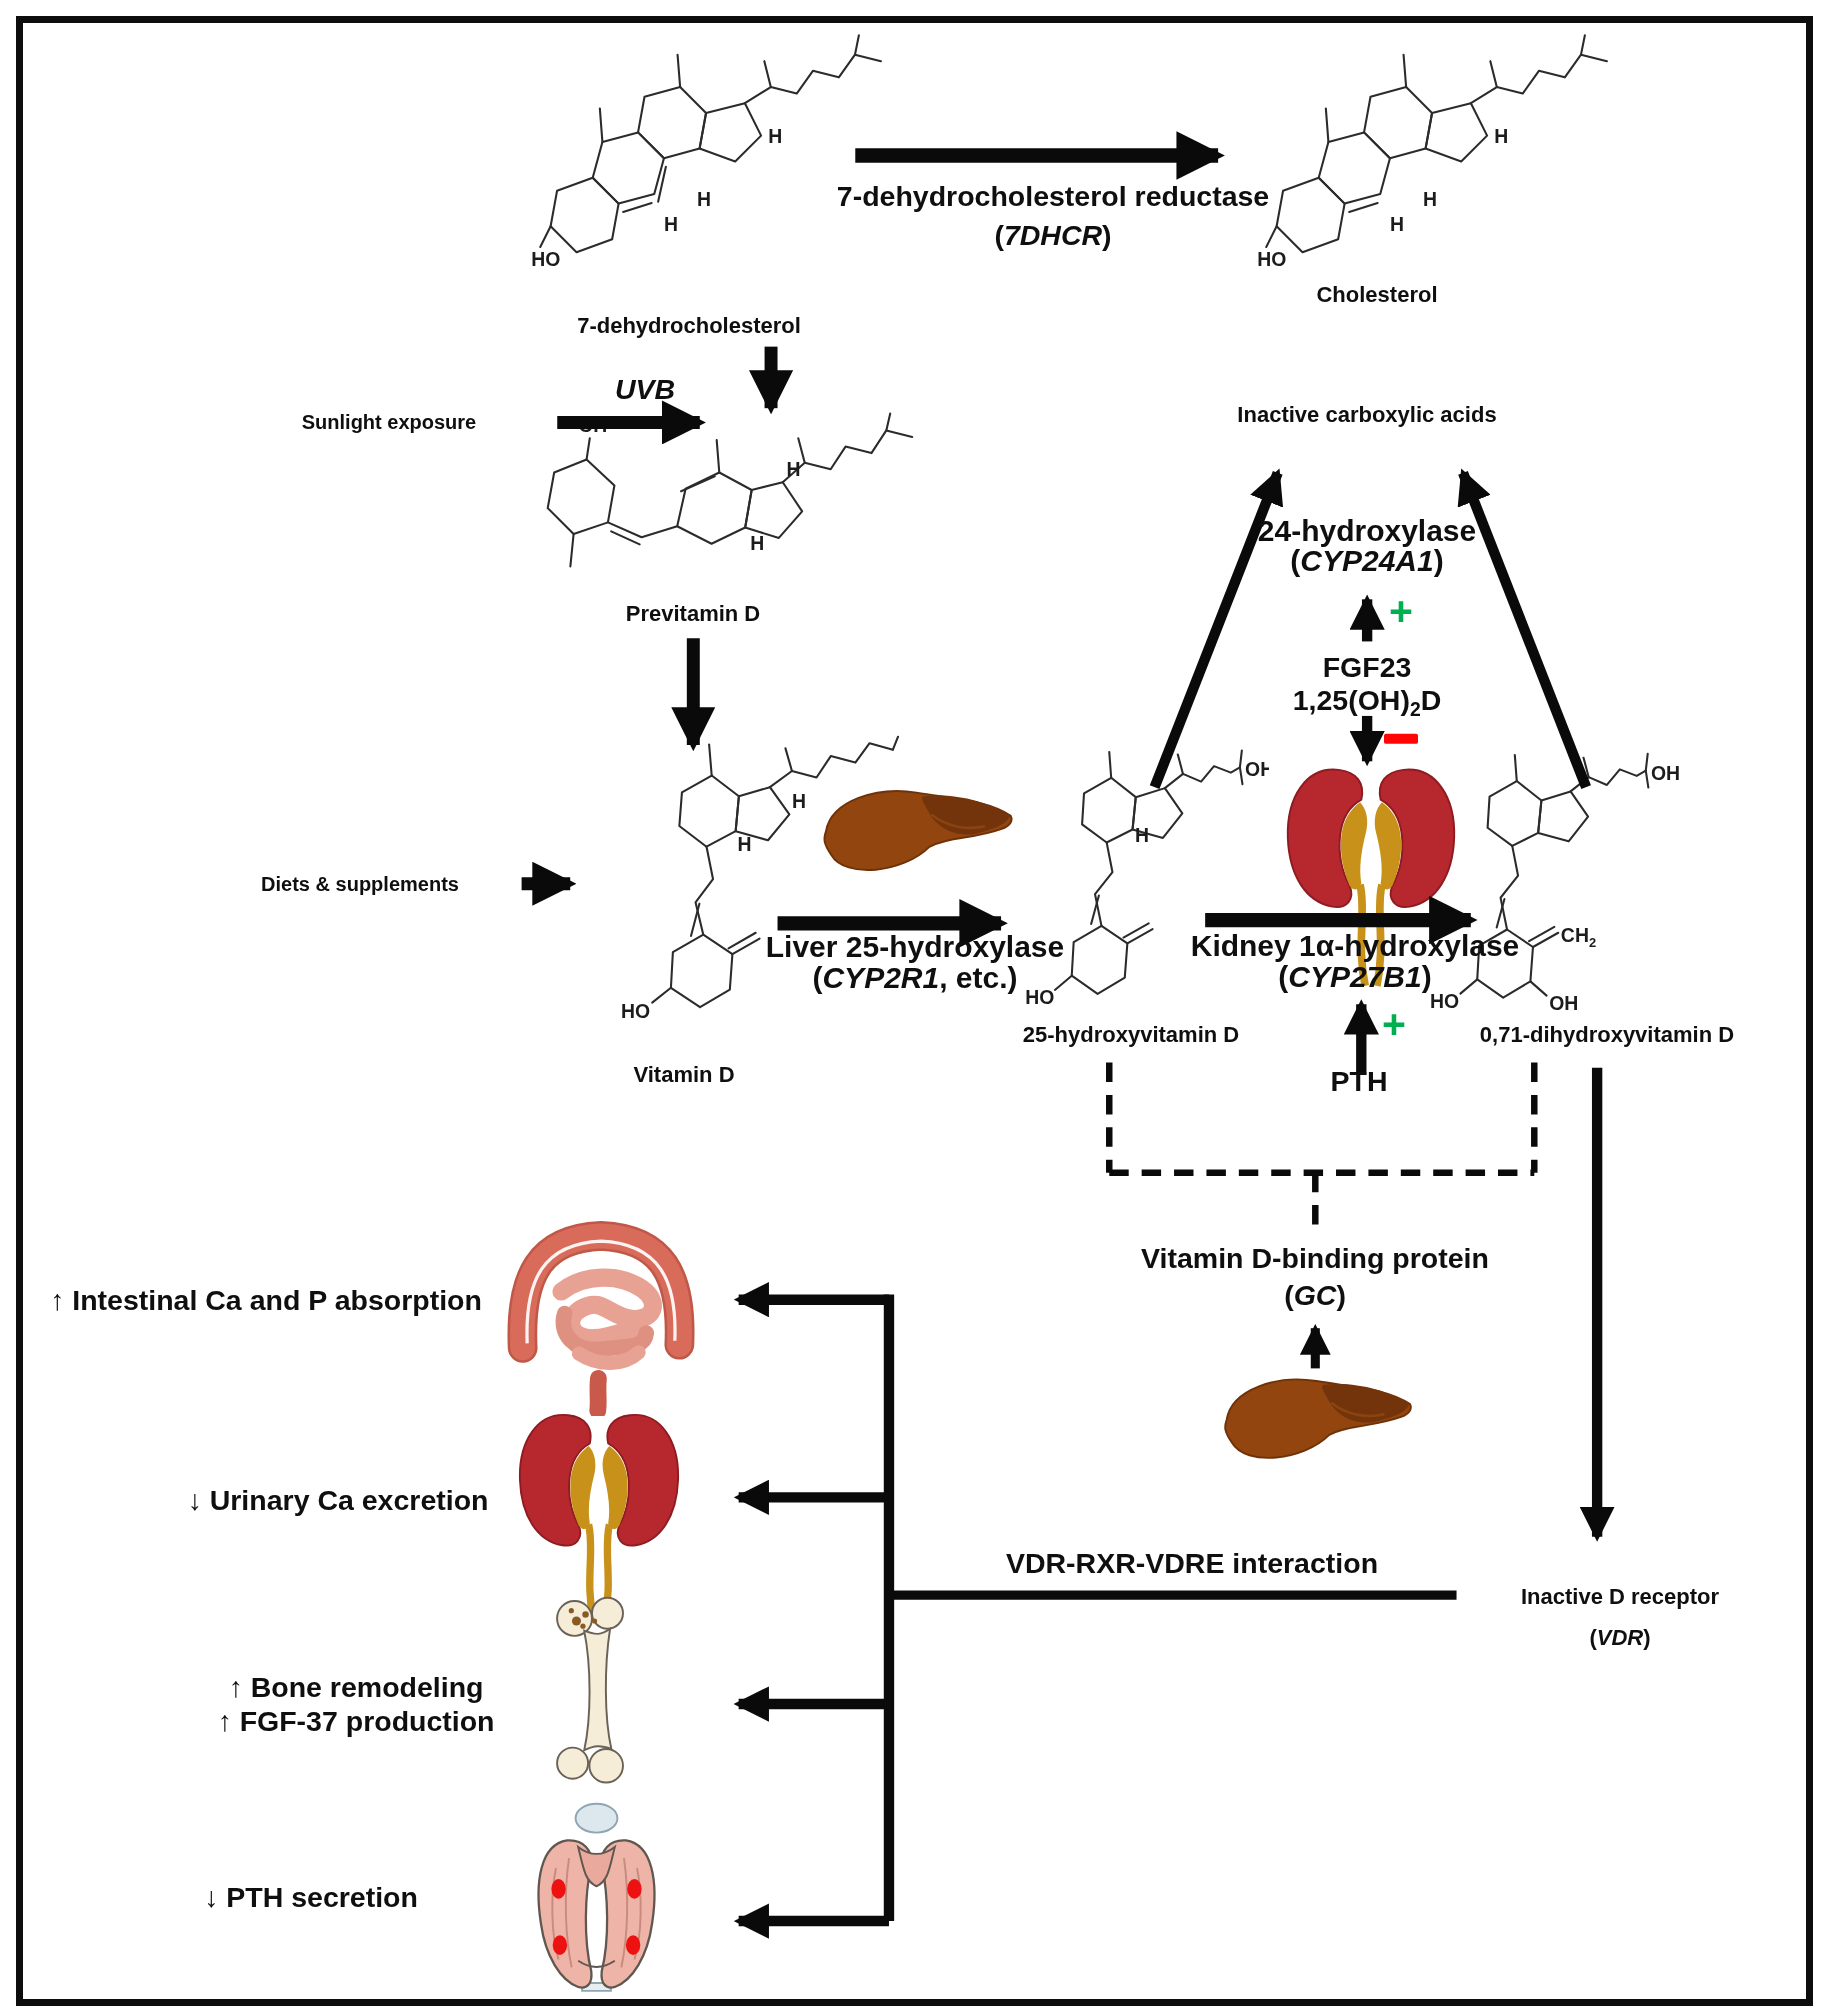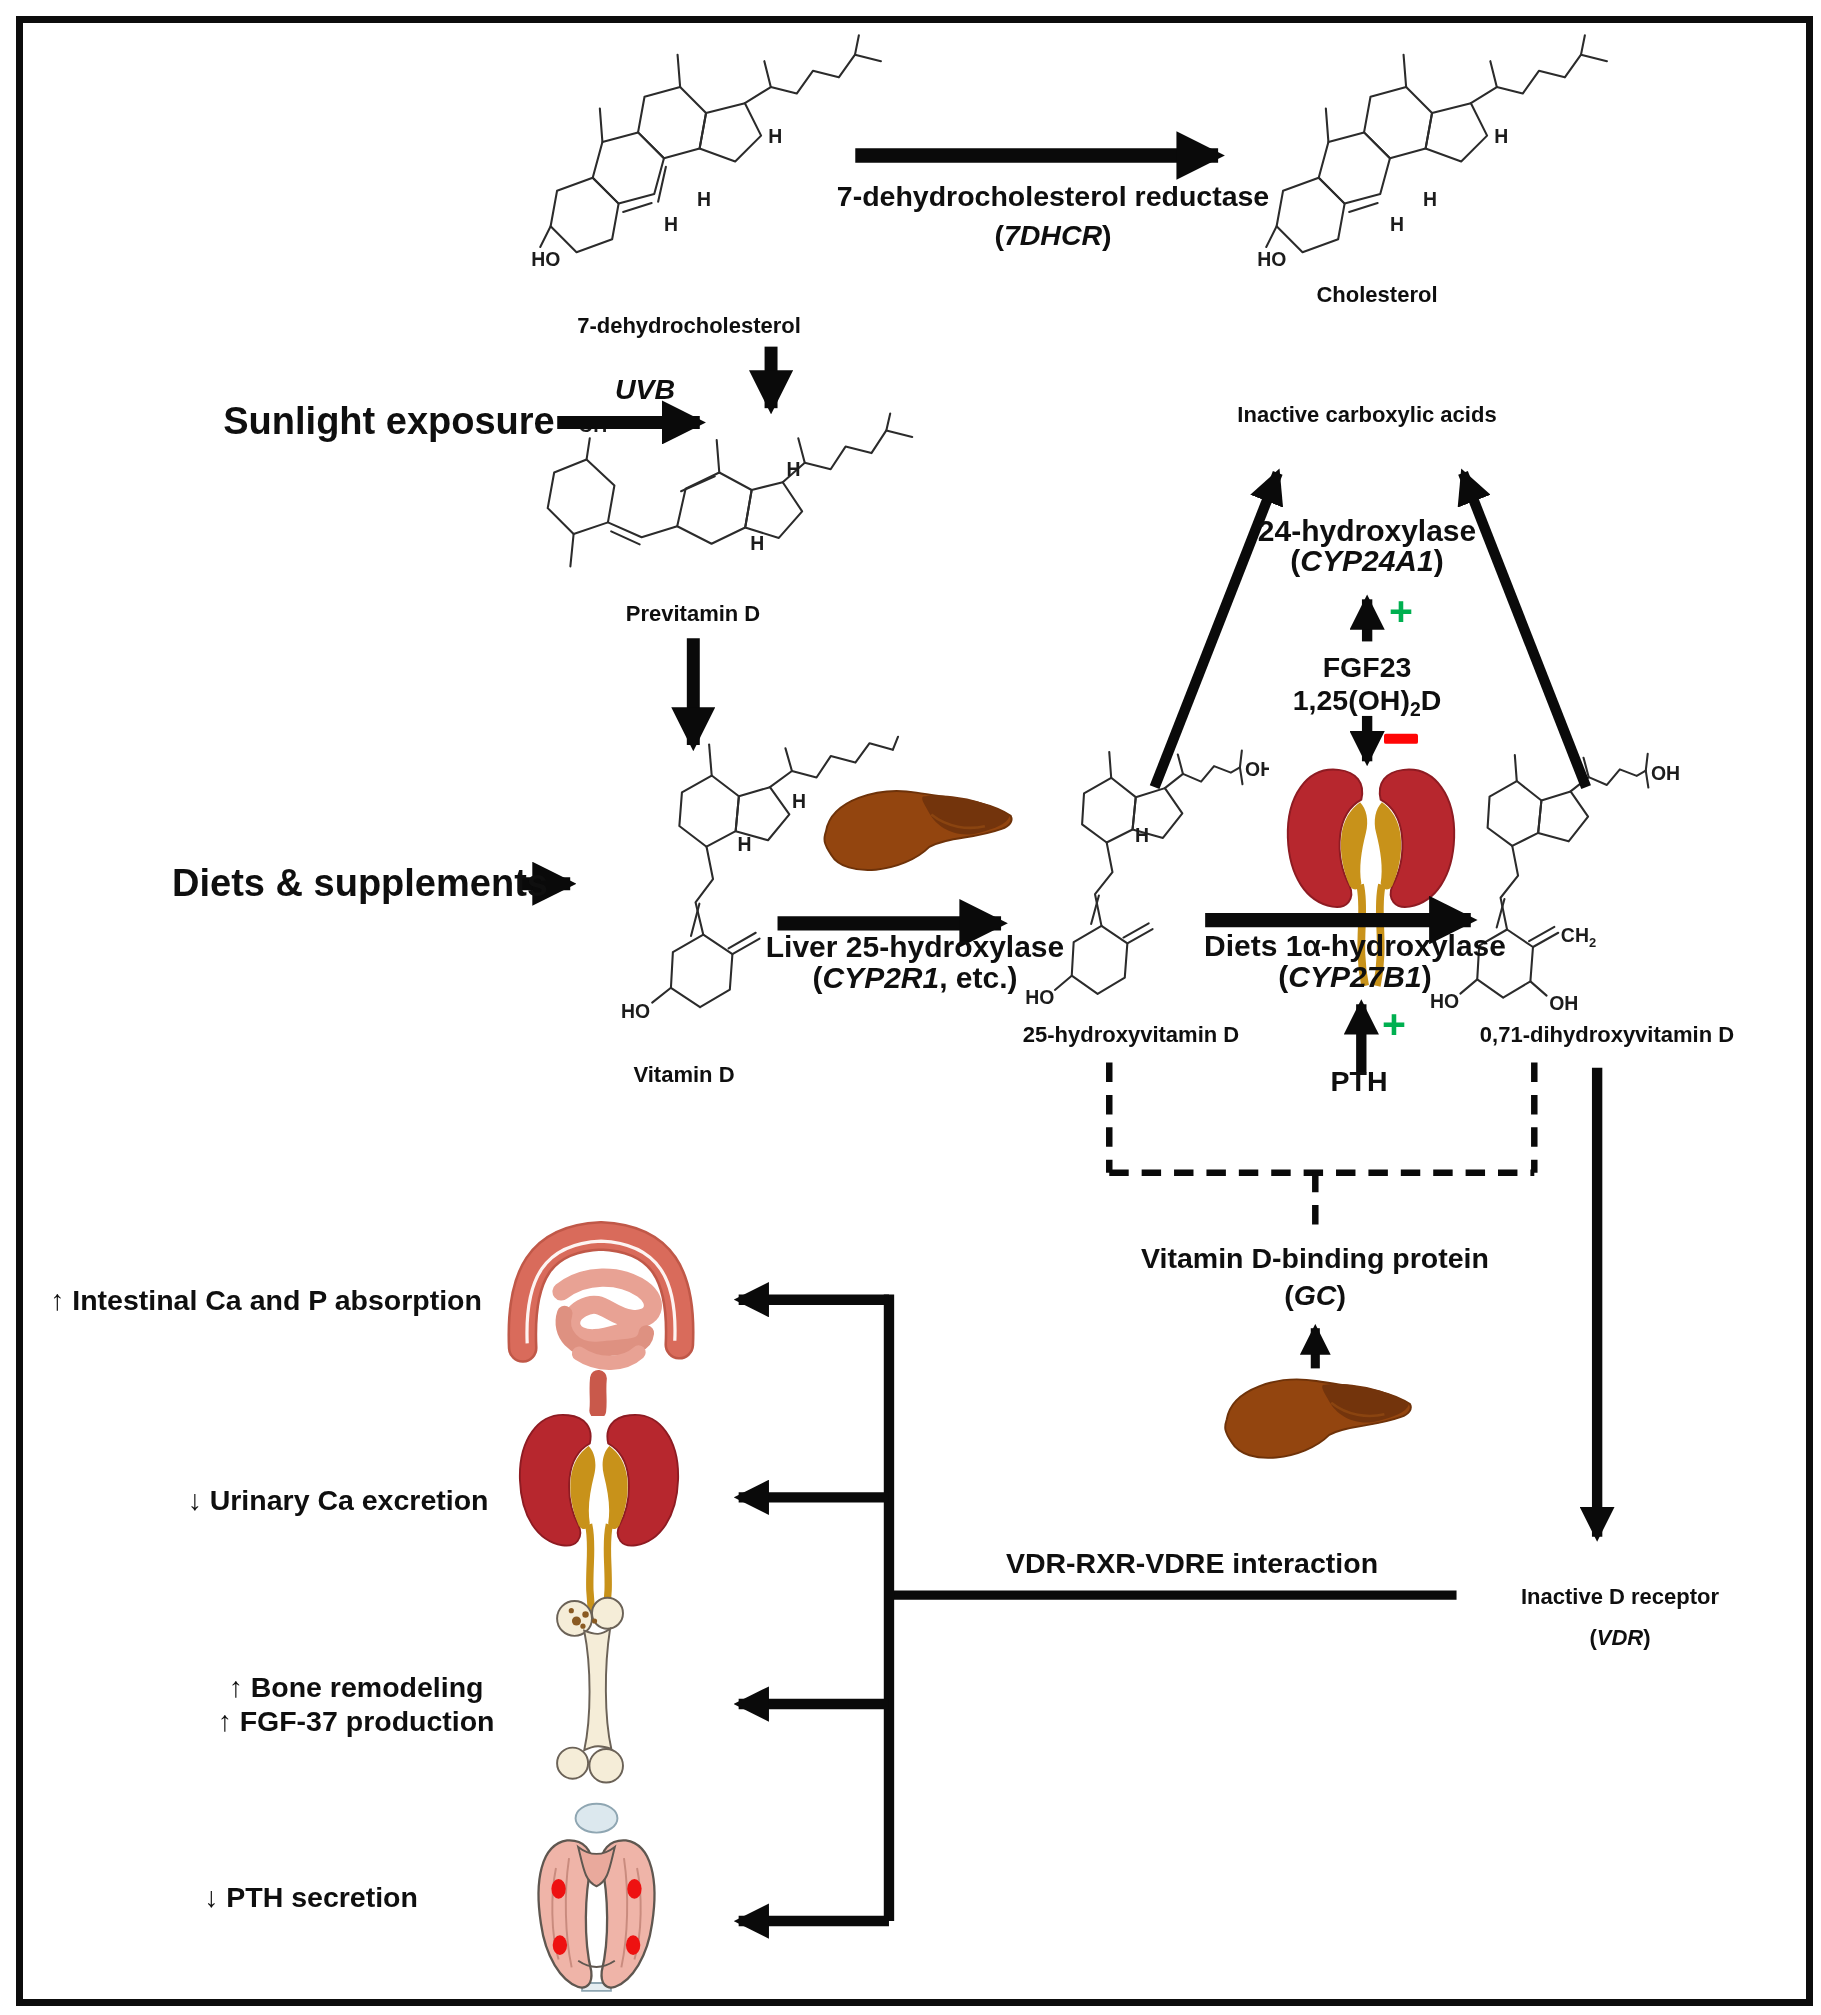--- a/index.html
+++ b/index.html
@@ -2,21 +2,21 @@
 <html style="font-size:10.4px"><head>
 <meta charset="utf-8">
 <style>
   html,body{margin:0;padding:0;background:#fff;}
   #canvas{position:relative;width:1822px;height:2015px;background:#ffffff;overflow:hidden;
           font-family:"Liberation Sans",sans-serif;}
   .frame{position:absolute;left:15.5px;top:15.5px;width:1783px;height:1976px;border:7.1px solid #0d0d0d;}
   .layer{position:absolute;left:0;top:0;width:1822px;height:2015px;}
   .lbl{position:absolute;transform:translate(-50%,-50%);font-weight:bold;color:#0f0f0f;
        white-space:nowrap;text-align:right;line-height:1.15;}
-  .s48{font-size:38px}.s46{font-size:22px}.s44{font-size:28.5px}.s40{font-size:30px}
+  .s48{font-size:20px}.s46{font-size:22px}.s44{font-size:28.5px}.s40{font-size:30px}
   .it{font-style:italic}
   .plus{color:#00B050;font-size:41px;font-weight:bold;}
   .minus-bar{position:absolute;width:34px;height:10.4px;background:#FF0505;border-radius:1.9px;
              transform:translate(-50%,-50%);}
   .struct{position:absolute;}
   .struct path,.struct polyline,.struct line{fill:none;stroke:#2b2b2b;stroke-width:3.2;
        stroke-linecap:round;stroke-linejoin:round;}
   .struct text{font-family:"Liberation Sans",sans-serif;font-size:30px;font-weight:600;fill:#1c1c1c;}
   .organ{position:absolute;}
   svg.conn{position:absolute;left:0;top:0;z-index:5;}
@@ -312,21 +312,21 @@
 
     <div class="lbl s46" style="left:684px;top:1075px">Vitamin D</div>
 
     <div class="lbl s40" style="left:915px;top:947px">Liver 25-hydroxylase</div>
     <div class="lbl s40" style="left:915px;top:978px">
       <span>(</span><span class="it">CYP2R1</span><span>, etc.</span><span>)</span>
     </div>
 
     <div class="lbl s46" style="left:1131px;top:1035px">25-hydroxyvitamin D</div>
 
-    <div class="lbl s40" style="left:1355px;top:946px">Diets 1α-hydroxylase</div>
+    <div class="lbl s40" style="left:1355px;top:946px">Kidney 1α-hydroxylase</div>
     <div class="lbl s40" style="left:1355px;top:977px">
       <span>(</span><span class="it">CYP27B1</span><span>)</span>
     </div>
 
     <div class="lbl s44" style="left:1359px;top:1081px">PTH</div>
     <div class="lbl plus" style="left:1394px;top:1025px">+</div>
 
     <div class="lbl s46" style="left:1367px;top:415px">Inactive carboxylic acids</div>
 
     <div class="lbl s40" style="left:1367px;top:531px">24-hydroxylase</div>

